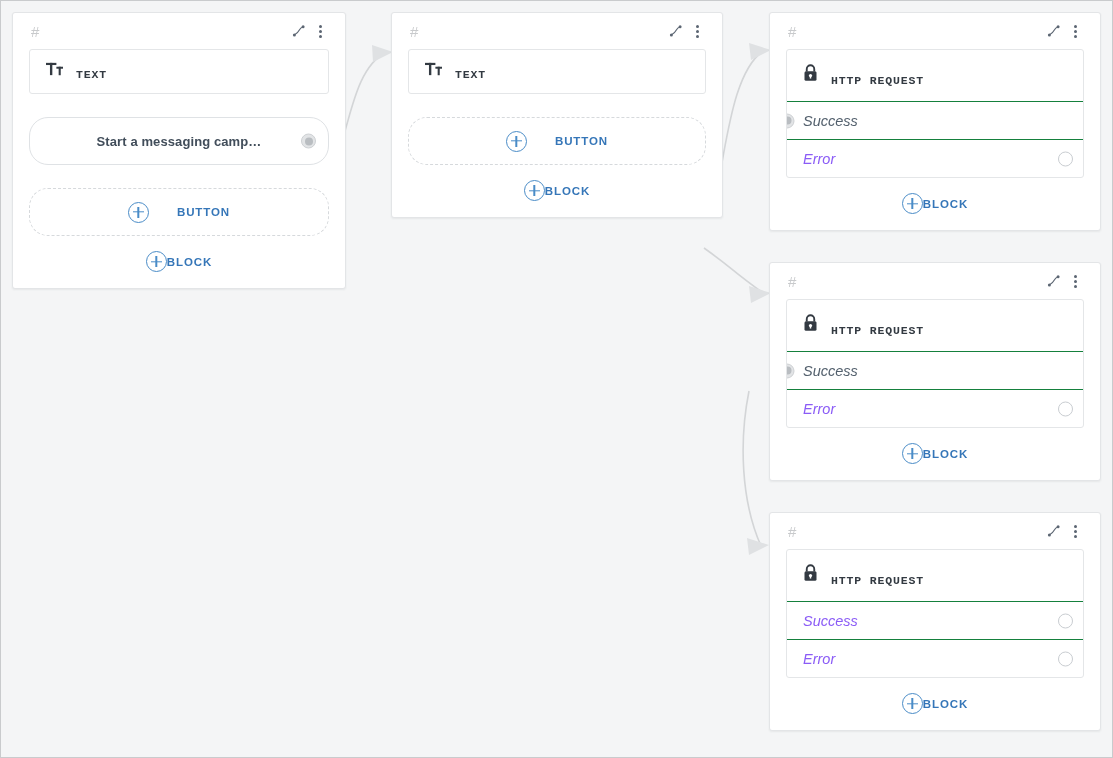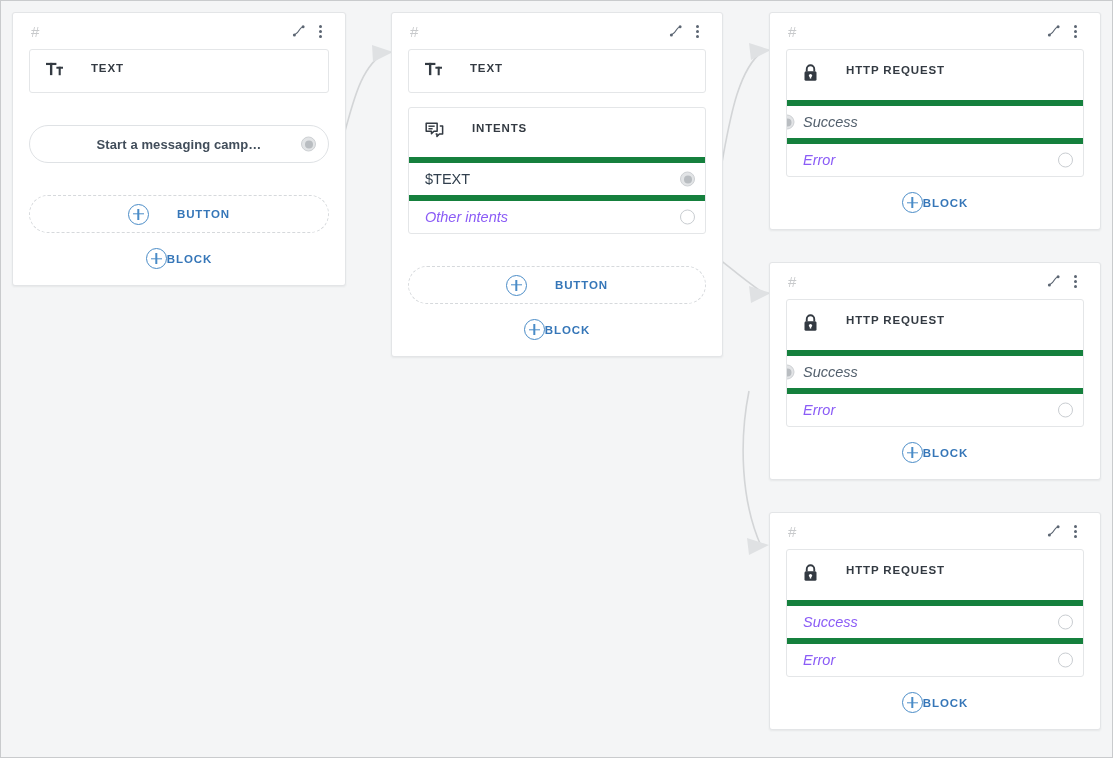--- a/index.html
+++ b/index.html
@@ -62,42 +62,43 @@
   
   .block {
     border: 1px solid #e4e6e8;
     border-radius: 3px;
     background: #fff;
     overflow: hidden;
   }
   .block + .block { margin-top: 14px; }
 
   .block-head {
-    display: flex; align-items: flex-start;
+    display: flex; align-items: flex-end;
     padding: 12px 14px 12px 16px;
-    gap: 28px;
+    gap: 13px;
+    font-family: Liberation Mono, monospace;
   }
   .block-title {
     font-size: 11.5px;
     letter-spacing: .85px;
     color: #333a42;
     font-weight: 600;
   }
   .block-text {
     padding: 2px 16px 16px 16px;
     font-size: 14.5px;
     color: #4a5764;
     white-space: nowrap;
     overflow: hidden;
   }
 
   
   .row {
     position: relative;
-    border-top: 6px solid #15803d;
+    border-top: 1px solid #15803d;
     height: 38px;
     display: flex;
     align-items: center;
     padding: 0 16px;
     font-size: 14.5px;
   }
   .row.plain   { color: #32404e; font-style: normal; }
   .row.italic  { color: #8b5cf6; font-style: italic; }
   .row.italic-dk { color: #53606d; font-style: italic; }
 
@@ -117,22 +118,22 @@
     content: ""; position: absolute;
     left: 50%; top: 50%;
     width: 8px; height: 8px;
     background: #b9bdc1; border-radius: 50%;
     transform: translate(-50%, -50%);
   }
 
   
   .pill {
     position: relative;
-    margin-top: 32px;
-    height: 38px;
+    margin-top: 23px;
+    height: 48px;
     border: 1px solid #dfe2e5;
     border-radius: 19px;
     background: #fff;
     display: flex; align-items: center; justify-content: center;
     font-size: 13px; font-weight: 700; color: #414d5a;
     letter-spacing: .1px;
   }
   .pill .port.right { right: 12px; transform: translate(0,-50%); }
 
   .pill.dashed {
@@ -270,41 +271,20 @@
               <rect x="0" y="0.5" width="11" height="2.3" fill="#333a42"></rect>
               <rect x="4.2" y="0.5" width="2.5" height="13" fill="#333a42"></rect>
               <rect x="11" y="4.6" width="7" height="2.1" fill="#333a42"></rect>
               <rect x="13.4" y="4.6" width="2.2" height="9" fill="#333a42"></rect>
             </svg>
           </span>
           <span class="block-title">TEXT</span>
         </div>
       </div>
 
-      <div class="block">
-        <div class="block-head" style="padding-bottom:14px;padding-top:14px;">
-          <span>
-            <svg width="19" height="17" viewBox="0 0 20 18">
-              <path d="M1.2 1.2 h11.6 v8.6 h-3.4 l-2.6 2.6 v-2.6 h-5.6 z" fill="none" stroke="#333a42" stroke-width="1.6" stroke-linejoin="round"></path>
-              <path d="M15.6 4.2 h3.0 v8.6 h-3.4 l-2.6 2.6 v-2.6 h-1.4" fill="none" stroke="#333a42" stroke-width="1.6" stroke-linejoin="round"></path>
-              <rect x="3.6" y="3.7" width="6.6" height="1.5" fill="#333a42"></rect>
-              <rect x="3.6" y="6.4" width="4.4" height="1.5" fill="#333a42"></rect>
-            </svg>
-          </span>
-          <span class="block-title">INTENTS</span>
-        </div>
-        <div class="row plain">
-          <span>$TEXT</span>
-          <span class="port right inside filled"></span>
-        </div>
-        <div class="row italic">
-          <span>Other intents</span>
-          <span class="port right inside"></span>
-        </div>
-      </div>
 
       <div class="pill dashed">
         <span class="plus"></span>
         <span class="add-label">BUTTON</span>
       </div>
 
       <div class="add-block">
         <span class="plus"></span>
         <span class="add-label">BLOCK</span>
       </div>

